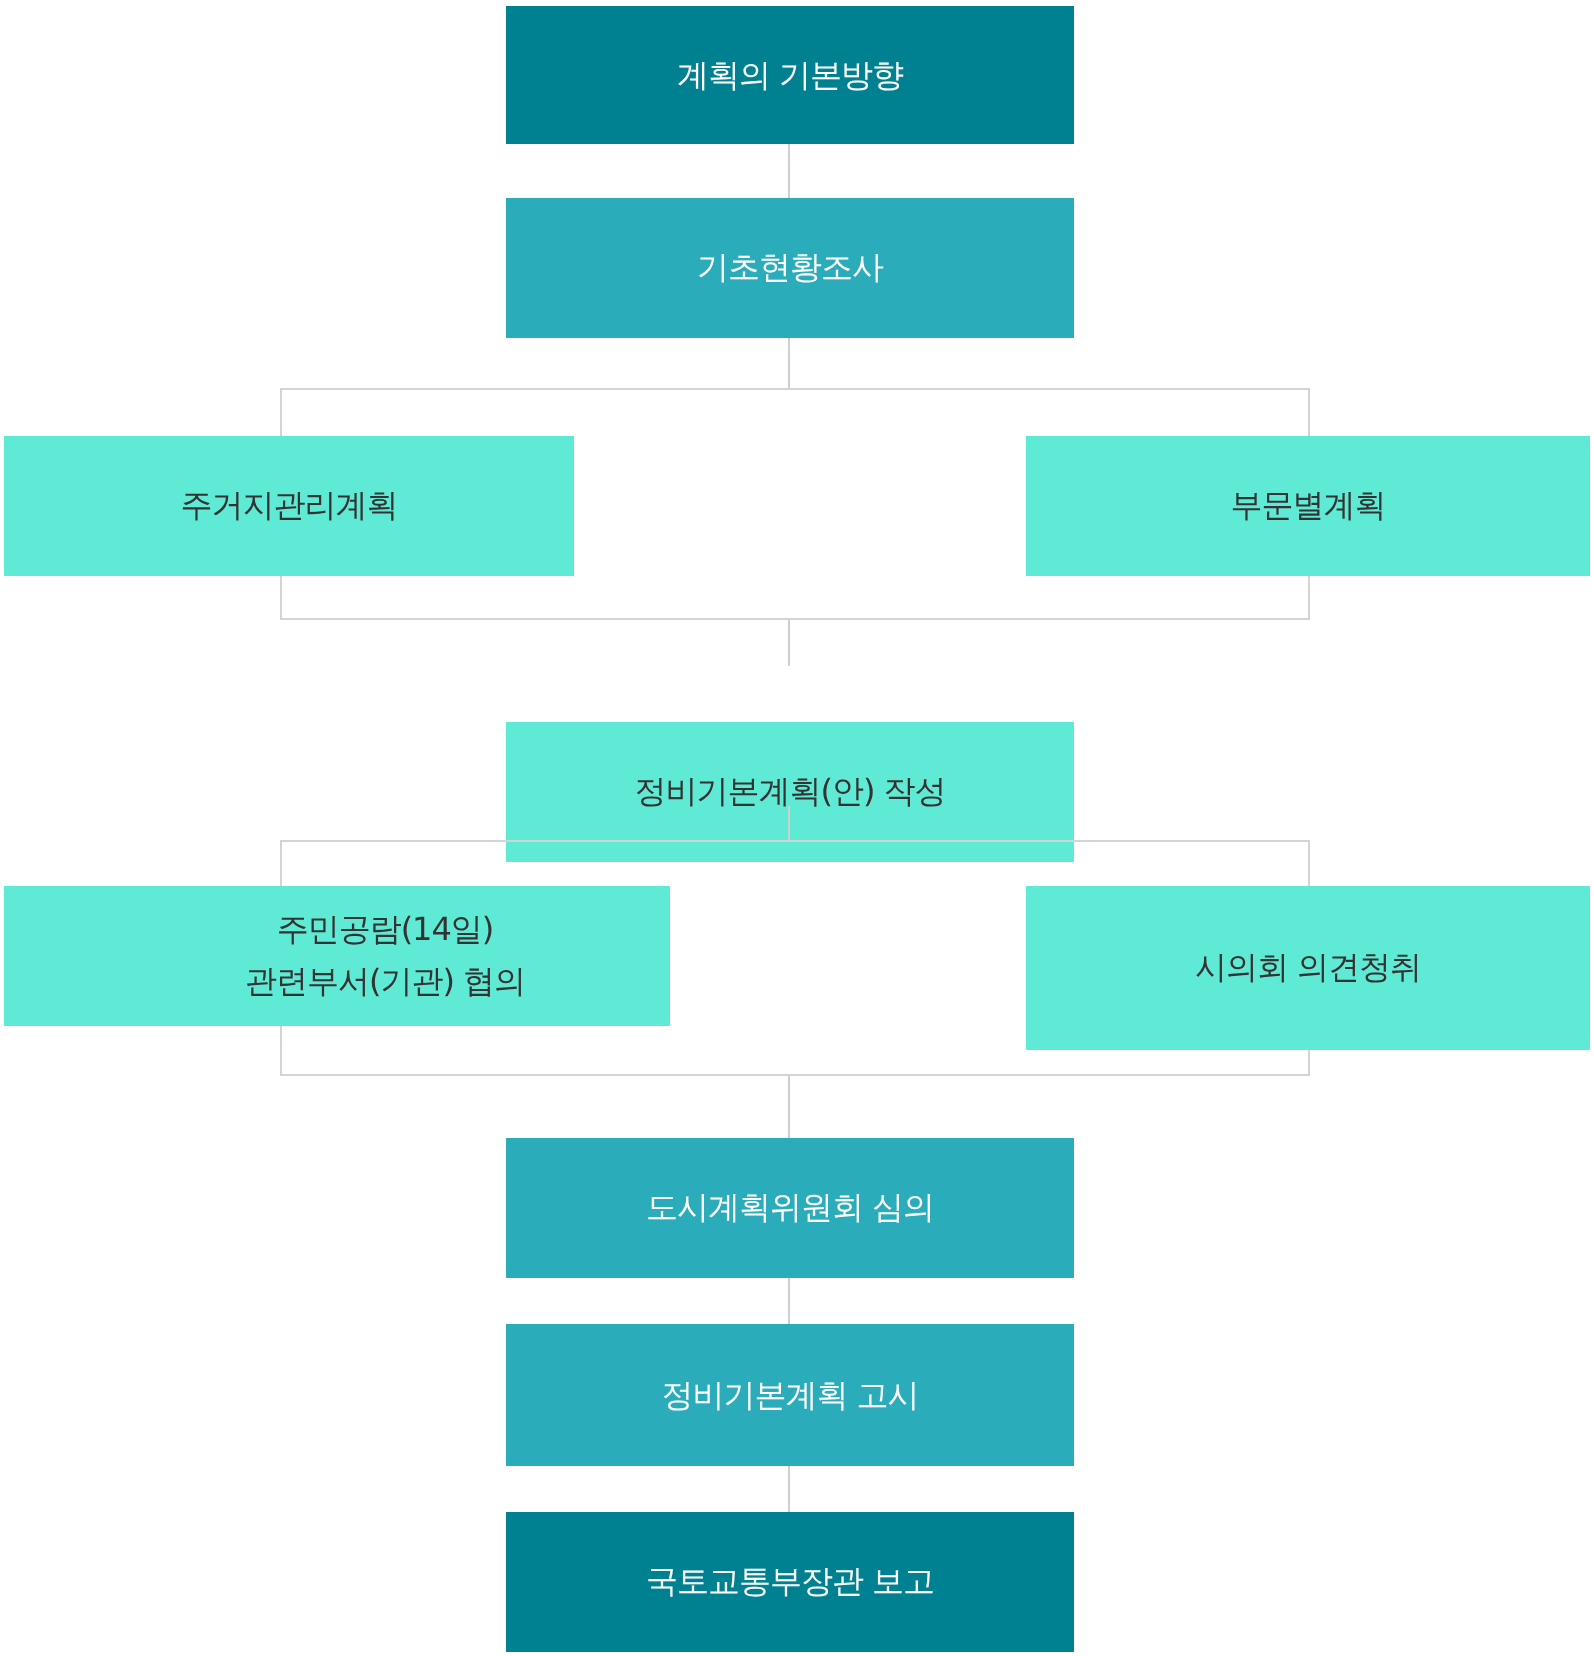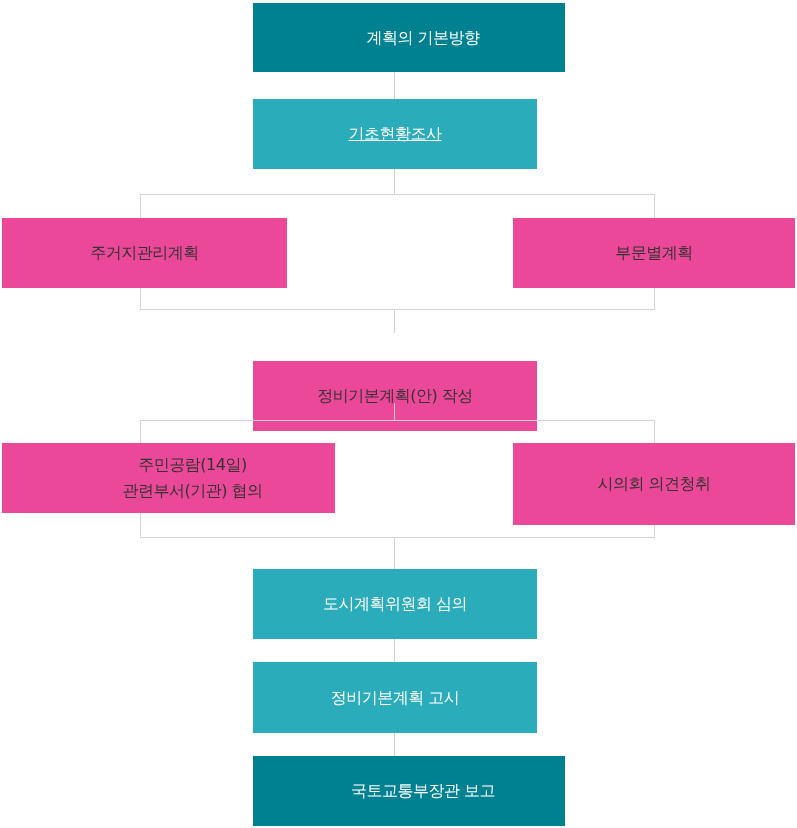--- a/index.html
+++ b/index.html
@@ -19,23 +19,23 @@
     position: absolute;
     display: flex;
     align-items: center;
     justify-content: center;
     text-align: center;
     font-size: 16px;
     line-height: 26px;
     white-space: pre-line;
     letter-spacing: -0.5px;
   }
-  .node.dark  { background: #008191; color: #ffffff; padding-left: 28px; }
+  .node.dark  { background: #008191; color: #ffffff; }
   .node.teal  { background: #2BACBA; color: #ffffff; }
-  .node.pale  { background: #ec4899; color: #333333; }
+  .node.pale  { background: #5eead4; color: #333333; }
   .vline {
     position: absolute;
     width: 1px;
     background: #CFCFCF;
   }
   .bracket {
     position: absolute;
     border: 1px solid #D4D4D4;
     background: transparent;
     box-sizing: border-box;
@@ -43,21 +43,21 @@
 </style>
 </head>
 <body>
 
 <div class="canvas">
 
   <div class="node dark" style="left:253px; top:3px; width:284px; height:69px;">계획의 기본방향</div>
 
   <div class="vline" style="left:394px; top:72px; height:27px;"></div>
 
-  <div class="node teal" style="left:253px; top:99px; width:284px; height:70px;text-decoration:underline;">기초현황조사</div>
+  <div class="node teal" style="left:253px; top:99px; width:284px; height:70px;">기초현황조사</div>
 
   <div class="vline" style="left:394px; top:169px; height:25px;"></div>
 
   <div class="bracket" style="left:140px; top:194px; width:515px; height:116px;"></div>
 
   <div class="node pale" style="left:2px; top:218px; width:285px; height:70px;">주거지관리계획</div>
 
   <div class="node pale" style="left:513px; top:218px; width:282px; height:70px;">부문별계획</div>
 
   <div class="vline" style="left:394px; top:310px; height:23px;"></div>

